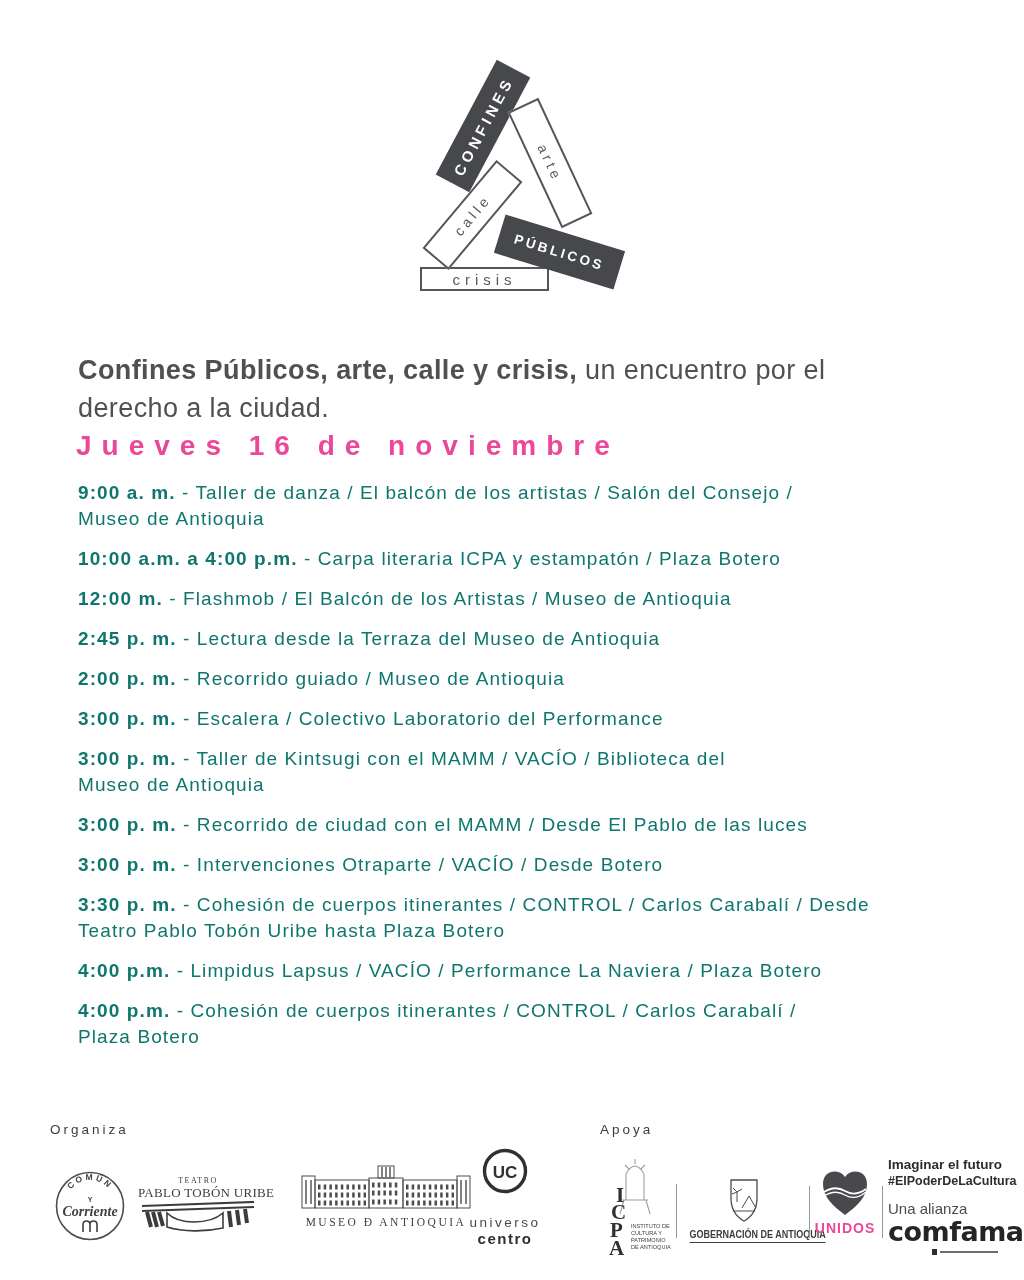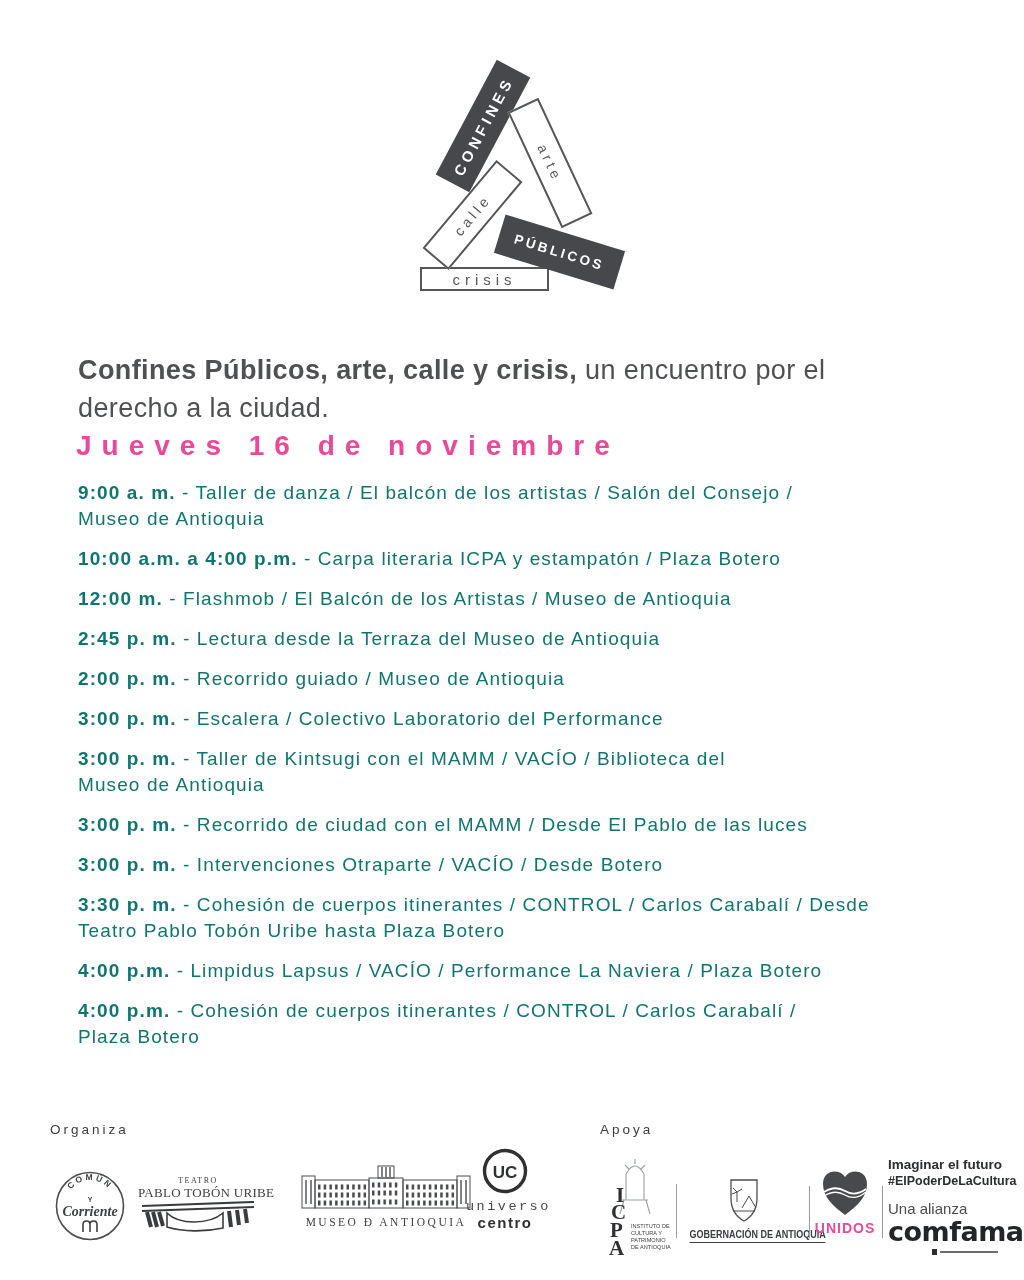--- a/index.html
+++ b/index.html
@@ -46,21 +46,21 @@
   .flogo{position:absolute;text-align:center;color:#3e4042;}
   .fl-cc{left:54px;top:1170px;width:72px;height:72px;}
   .fl-teatro{left:138px;top:1176px;width:120px;}
   .fl-teatro .t-small{font-family:"Liberation Serif",serif;font-size:8px;letter-spacing:1.5px;}
   .fl-teatro .t-name{font-family:"Liberation Serif",serif;font-size:13px;letter-spacing:.3px;
                      font-variant:small-caps;white-space:nowrap;}
   .fl-museo{left:274px;top:1164px;width:176px;margin-left:24px;}
   .fl-museo .m-name{font-family:"Liberation Serif",serif;font-size:11.5px;letter-spacing:2.5px;
                     margin-top:2px;white-space:nowrap;}
   .fl-uc{left:466px;top:1148px;width:78px;}
-  .fl-uc .u-line1{font-size:13.5px;letter-spacing:2.5px;margin-top:5px;color:#48494b;font-family:Liberation Mono, monospace;}
+  .fl-uc .u-line1{font-size:13.5px;letter-spacing:2.5px;margin-top:21px;color:#48494b;}
   .fl-uc .u-line2{font-size:15px;font-weight:bold;letter-spacing:1.5px;color:#2e3032;}
   .fl-icpa{left:594px;top:1156px;width:78px;height:108px;}
   .divider{position:absolute;width:1px;background:#98999c;}
   .dv1{left:676px;top:1184px;height:54px;}
   .dv2{left:809px;top:1186px;height:52px;}
   .dv3{left:882px;top:1186px;height:52px;}
   .fl-gob{left:682px;top:1178px;width:124px;}
   .fl-gob .g-name{display:inline-block;font-size:10px;font-weight:bold;letter-spacing:0;
                   transform:scaleX(.9);transform-origin:center;border-bottom:1.5px solid #3e4042;
                   padding-bottom:2px;white-space:nowrap;color:#3a3c3e;}

